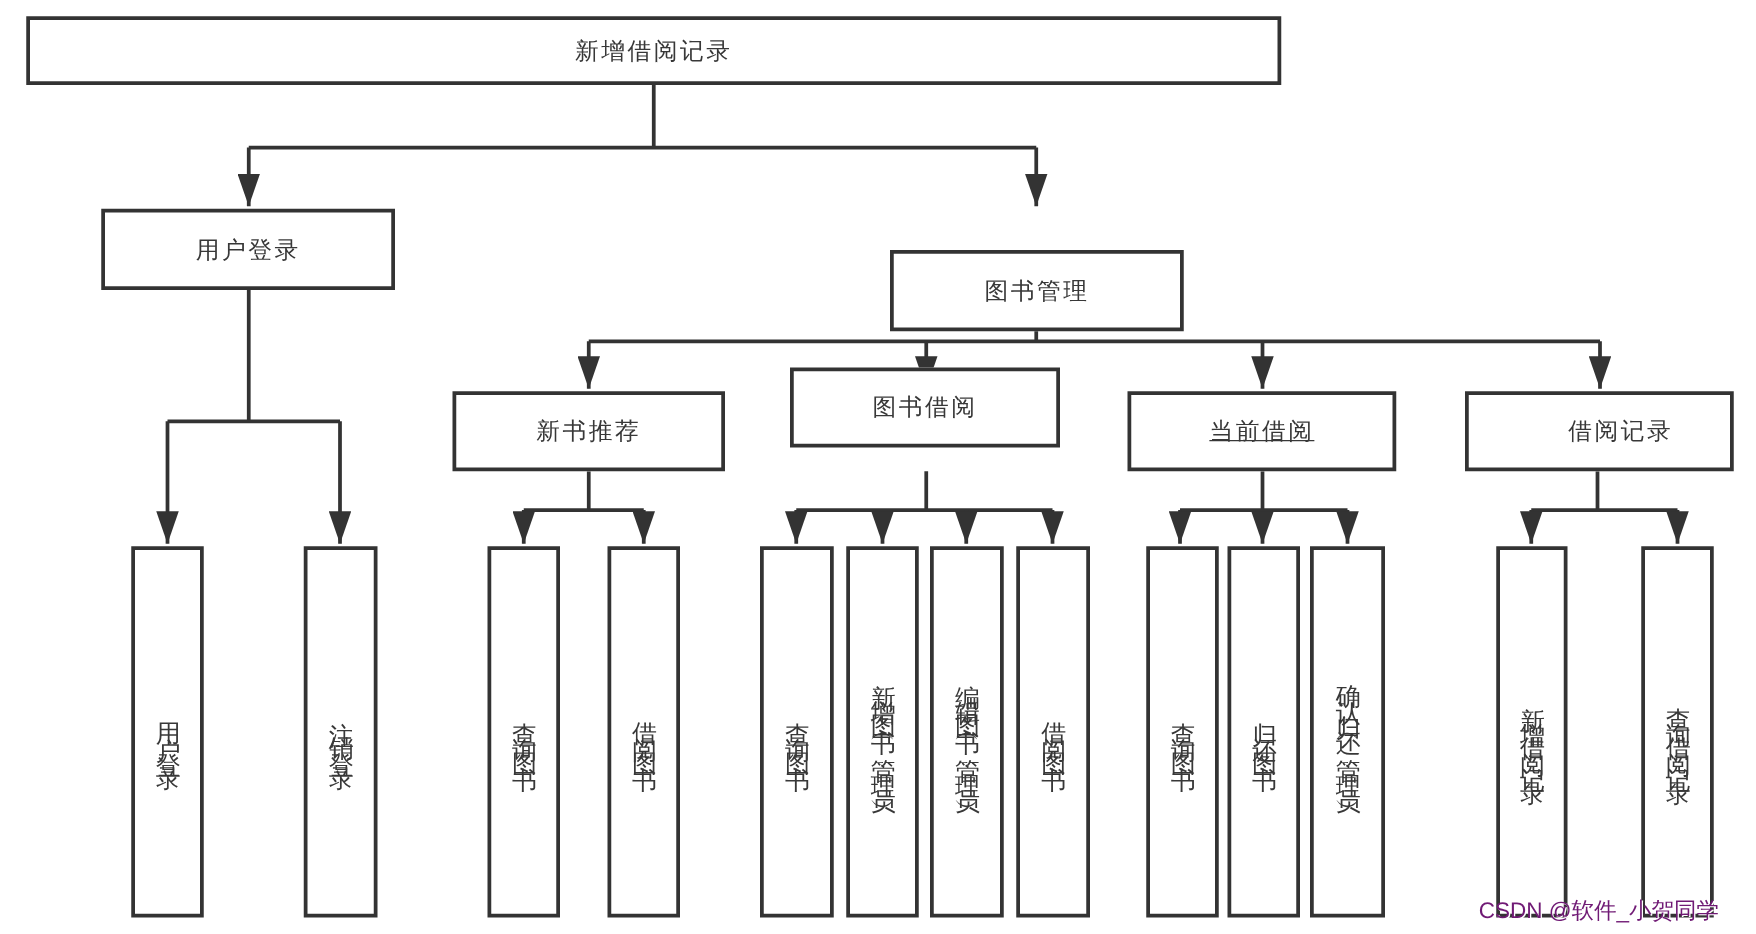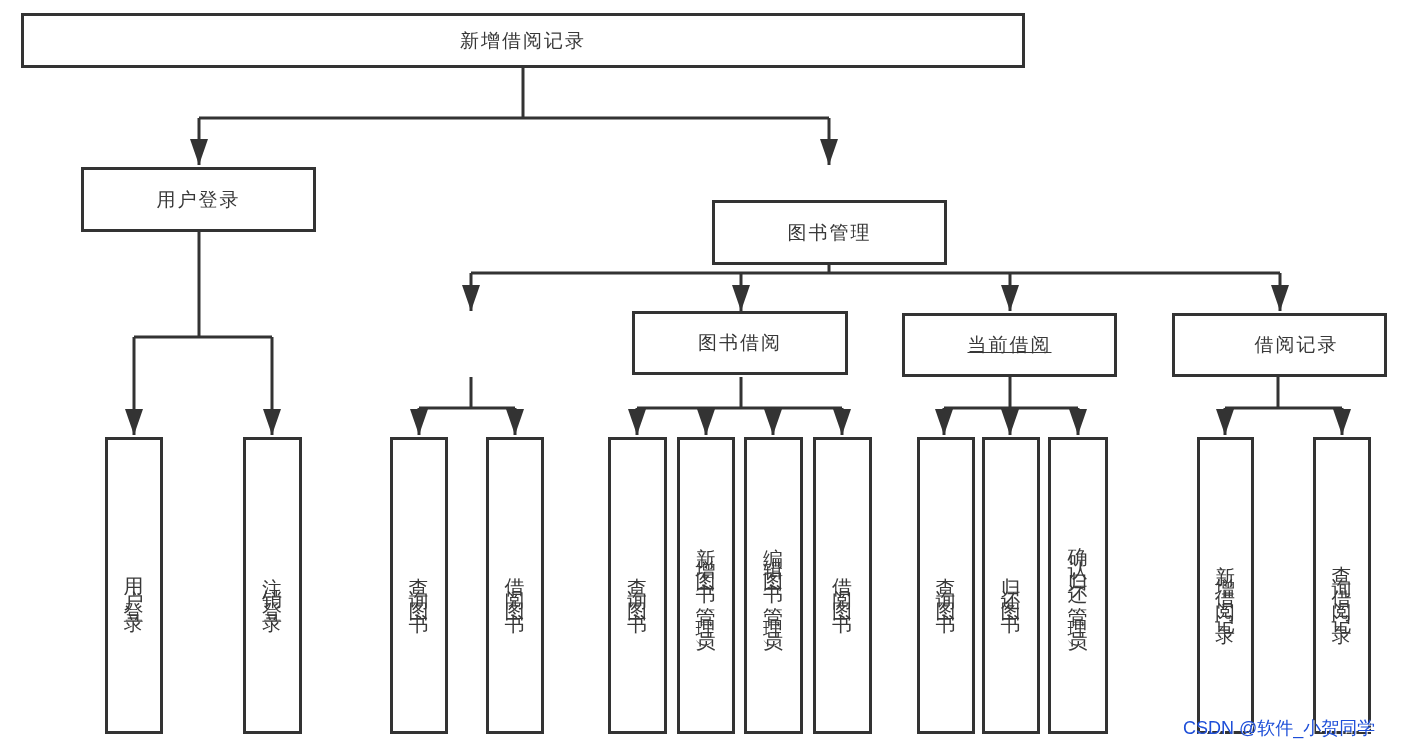--- a/index.html
+++ b/index.html
@@ -33,21 +33,21 @@
     text-orientation: mixed;
     font-size: 20px;
     letter-spacing: 12px;
     line-height: 1;
   }
   #watermark {
     position: absolute;
     left: 1183px;
     top: 716px;
     font-size: 18px;
-    color: #1d4ed8;
+    color: #701a75;
     white-space: nowrap;
     text-shadow: 1px 1px 0 #ffffff;
     z-index: 5;
     text-align: center;
   }
   .line { stroke: #333333; stroke-width: 3; fill: none; }
 </style>
 </head>
 <body>
 
@@ -110,21 +110,22 @@
       <path class="line" d="M1225,408 V435" marker-end="url(#arw)"></path>
       <path class="line" d="M1342,408 V435" marker-end="url(#arw)"></path>
     </g>
   </svg>
 
   <div class="box h-label" style="left:21px; top:13px; width:1004px; height:55px;">新增借阅记录</div>
 
   <div class="box h-label" style="left:81px; top:167px; width:235px; height:65px;">用户登录</div>
   <div class="box h-label" style="left:712px; top:167px; width:235px; height:65px;margin-top:33px;">图书管理</div>
 
-  <div class="box h-label" style="left:632px; top:311px; width:216px; height:64px;">图书借阅</div>
+  <div class="box h-label" style="left:362px; top:313px; width:218px; height:64px;">新书推荐</div>
+  <div class="box h-label" style="left:632px; top:294px; width:216px; height:64px;">图书借阅</div>
   <div class="box h-label" style="left:902px; top:313px; width:215px; height:64px;text-decoration:underline;">当前借阅</div>
   <div class="box h-label" style="left:1172px; top:313px; width:215px; height:64px;padding-left:34px;">借阅记录</div>
 
   <div class="box v-label" style="left:105px; top:437px; width:58px; height:297px;">用户登录</div>
   <div class="box v-label" style="left:243px; top:437px; width:59px; height:297px;">注销登录</div>
 
   <div class="box v-label" style="left:390px; top:437px; width:58px; height:297px;">查询图书</div>
   <div class="box v-label" style="left:486px; top:437px; width:58px; height:297px;">借阅图书</div>
 
   <div class="box v-label" style="left:608px; top:437px; width:59px; height:297px;">查询图书</div>

